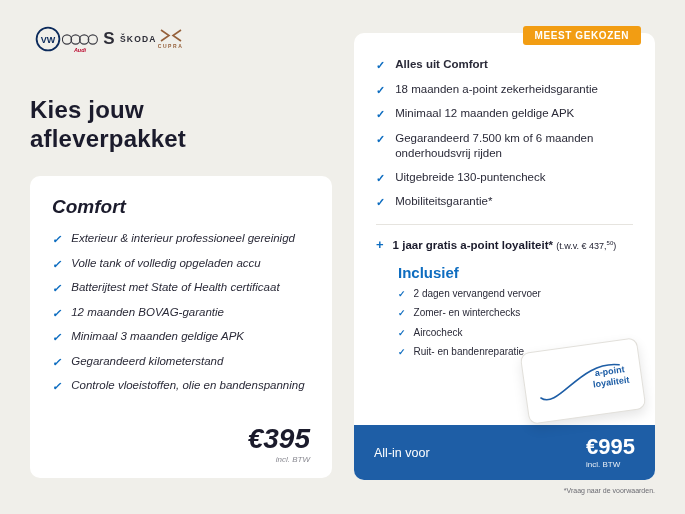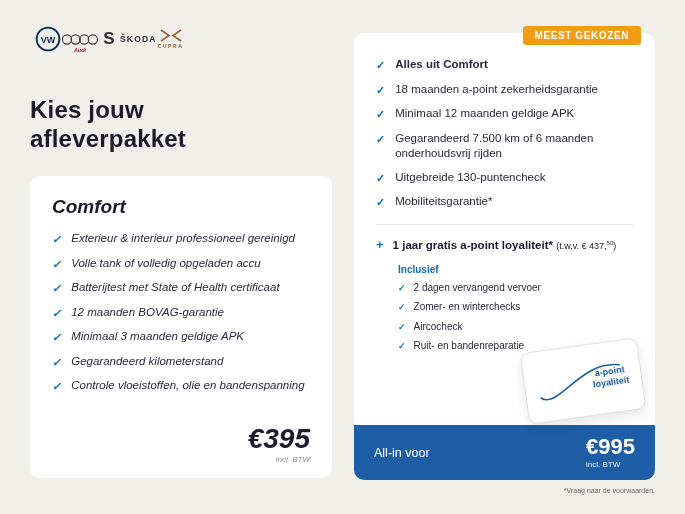--- a/index.html
+++ b/index.html
@@ -51,21 +51,21 @@
   }
 
   .divider { border:none; border-top:1px solid #e6e4df; margin:14px 0 13px; }
 
   .loyalty-row { display:flex; align-items:flex-start; font-size:11.5px; line-height:1.3; }
   .plus { color:var(--accent,#0e6dc0); font-weight:700; font-size:13px; margin-right:9px; margin-top:-1px; flex-shrink:0; }
   .loyalty-label { font-weight:700; }
   .loyalty-note { font-size:9px; font-weight:400; }
   .loyalty-note sup { font-size:6px; }
 
-  .inclusief { margin:10px 0 7px 22px; color:var(--accent,#0e6dc0); font-size:10px; font-weight:600; }
+  .inclusief { margin:10px 0 7px 22px; color:var(--accent,#0e6dc0); font-size:15px; font-weight:600; }
   ul.sub-checklist { list-style:none; margin:0 0 0 22px; padding:0; width:168px; }
   ul.sub-checklist li { display:flex; align-items:flex-start; margin:0 0 7px; font-size:10px; line-height:1.25; color:#2a2a38; }
   ul.sub-checklist .check { font-size:9px; margin-right:8px; }
 
   .loyalty-card {
     position:absolute; right:13px; bottom:63px; width:118px; height:72px;
     background:#fff; border:1px solid #e2e0db; border-radius:9px;
     transform:rotate(-8deg); box-shadow:0 5px 12px rgba(0,0,0,0.10); z-index:2;
   }
   .loyalty-card svg { position:absolute; left:0; top:0; }

